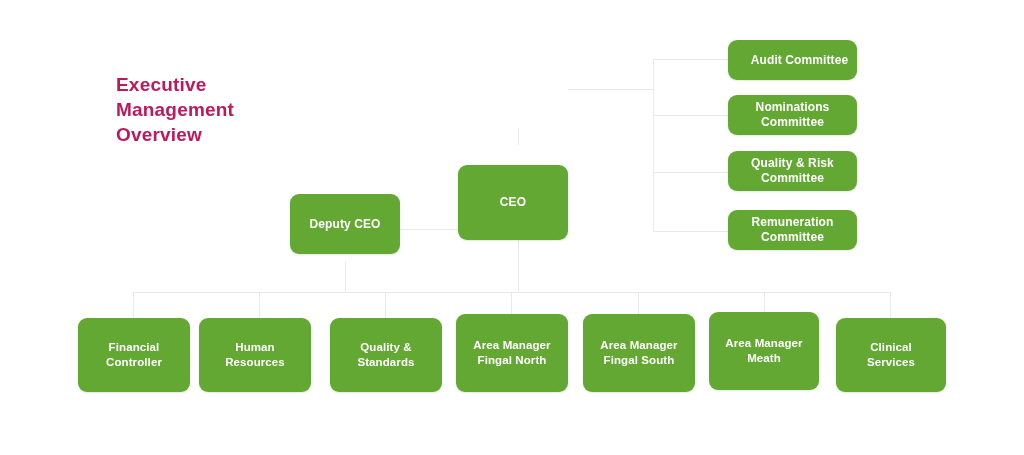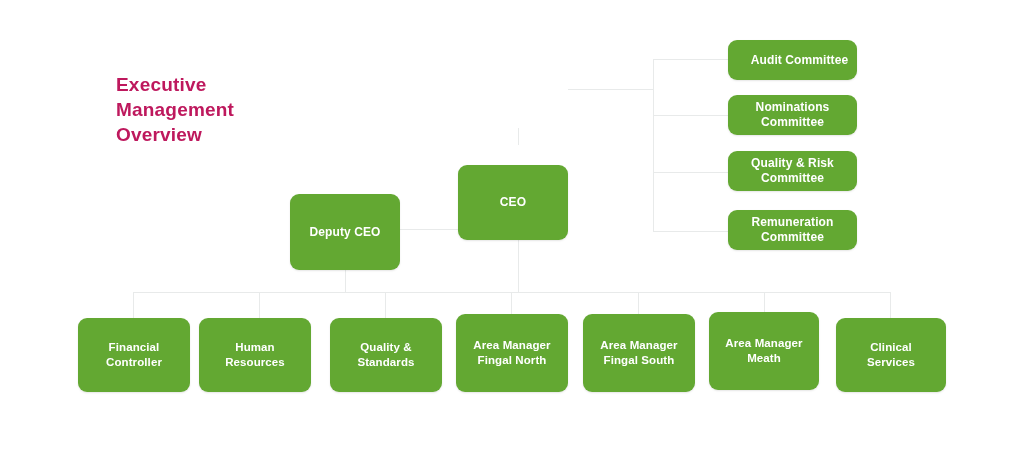--- a/index.html
+++ b/index.html
@@ -91,21 +91,21 @@
   <div class="line line-v" style="left:259px; top:292px; height:26px;"></div>
   <div class="line line-v" style="left:385px; top:292px; height:26px;"></div>
   <div class="line line-v" style="left:511px; top:292px; height:22px;"></div>
   <div class="line line-v" style="left:638px; top:292px; height:22px;"></div>
   <div class="line line-v" style="left:764px; top:292px; height:20px;"></div>
   <div class="line line-v" style="left:890px; top:292px; height:26px;"></div>
 
 
   <div class="node size-md" style="left:458px; top:145px; width:110px; height:75px;margin-top:20px;">CEO</div>
 
-  <div class="node size-md" style="left:290px; top:194px; width:110px; height:76px;text-align:center;">Deputy CEO</div>
+  <div class="node size-md" style="left:290px; top:194px; width:110px; height:60px;text-align:center;">Deputy CEO</div>
 
   <div class="node size-md" style="left:728px; top:40px; width:129px; height:40px;padding-left:20px;">Audit Committee</div>
 
   <div class="node size-md" style="left:728px; top:95px; width:129px; height:40px;">Nominations
 Committee</div>
 
   <div class="node size-md" style="left:728px; top:151px; width:129px; height:40px;">Quality &amp; Risk
 Committee</div>
 
   <div class="node size-md" style="left:728px; top:210px; width:129px; height:40px;">Remuneration

